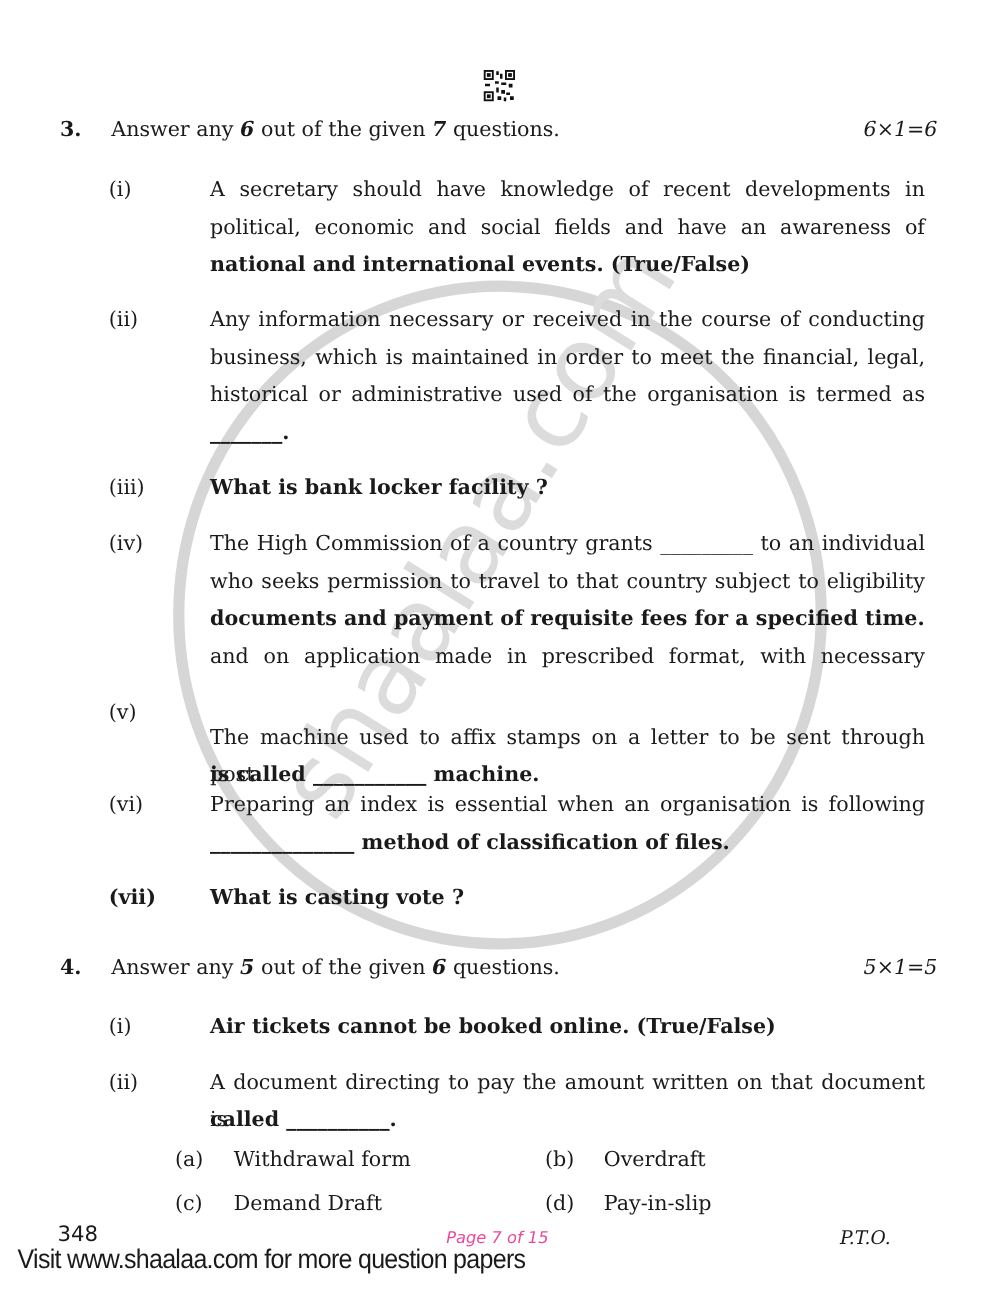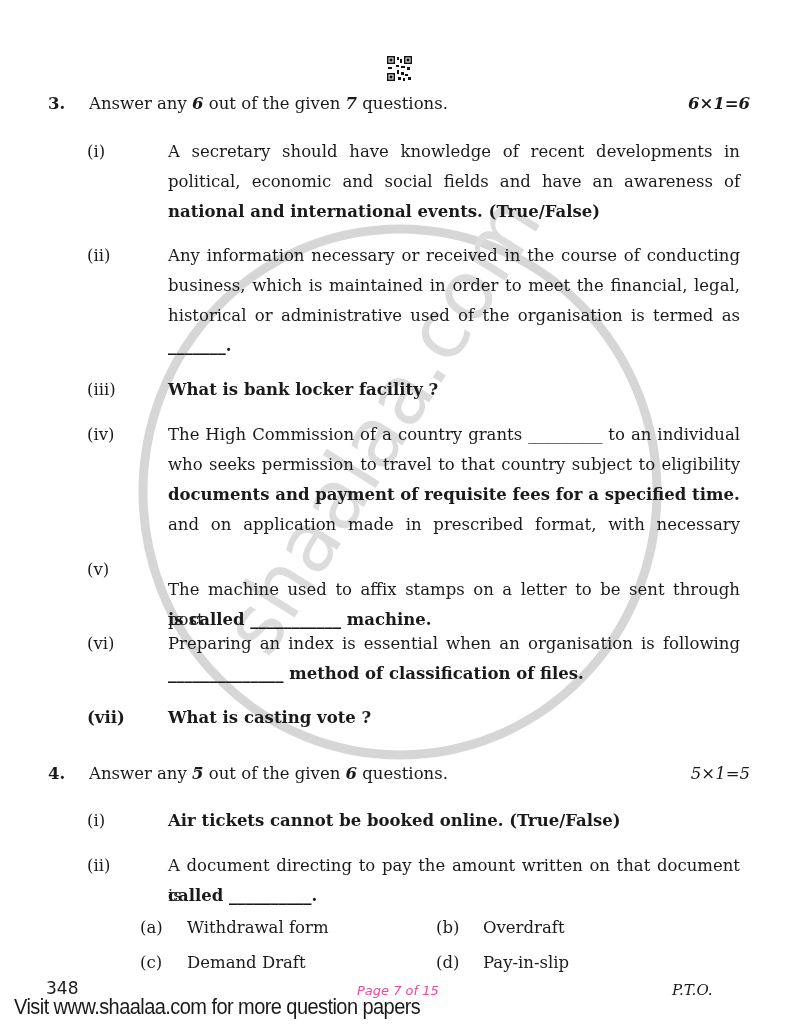--- a/index.html
+++ b/index.html
@@ -56,21 +56,21 @@
     <rect x="11" y="15" width="2" height="4" fill="#111"></rect>
       <rect x="15" y="17" width="3" height="3" fill="#111"></rect>
     <rect x="19" y="19" width="3" height="2" fill="#111"></rect>
       <rect x="22" y="22" width="3" height="3" fill="#111"></rect>
     <rect x="12" y="22" width="3" height="3" fill="#111"></rect>
       <rect x="17" y="23" width="2" height="3" fill="#111"></rect>
   </svg>
 
   <span class="qnum" style="top:89px;">3.</span>
   <span class="txt" style="left:89px; top:89px;"><span>Answer any </span><b class="bi">6</b><span> out of the given </span><b class="bi">7</b><span> questions.</span></span>
-  <span class="marks" style="top:89px;font-weight:bold;">6×1=6</span>
+  <span class="marks" style="top:89px;">6×1=6</span>
 
   <span class="sublabel" style="top:137px;">(i)</span>
   <div class="body-text" style="top:137px;">
     <span class="ln">A secretary should have knowledge of recent developments in</span>
     <span class="ln">political, economic and social fields and have an awareness of</span>
     <span class="ln last">national and international events. (True/False)</span>
   </div>
 
   <span class="sublabel" style="top:241px;">(ii)</span>
   <div class="body-text" style="top:241px;">

